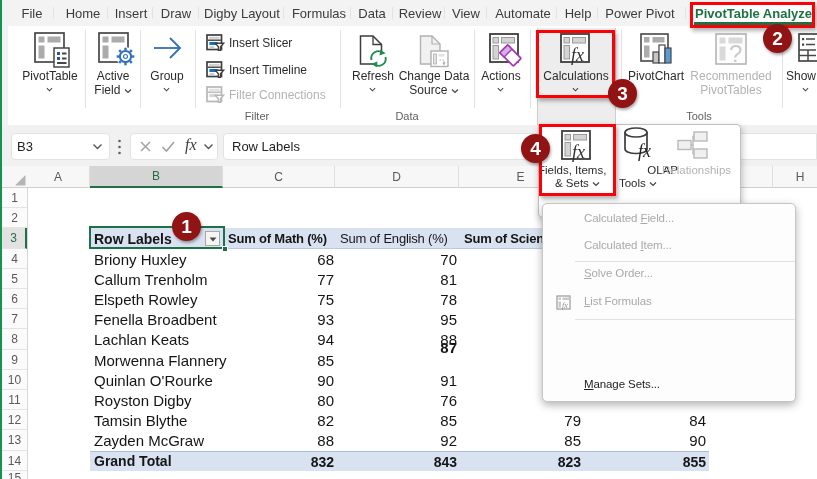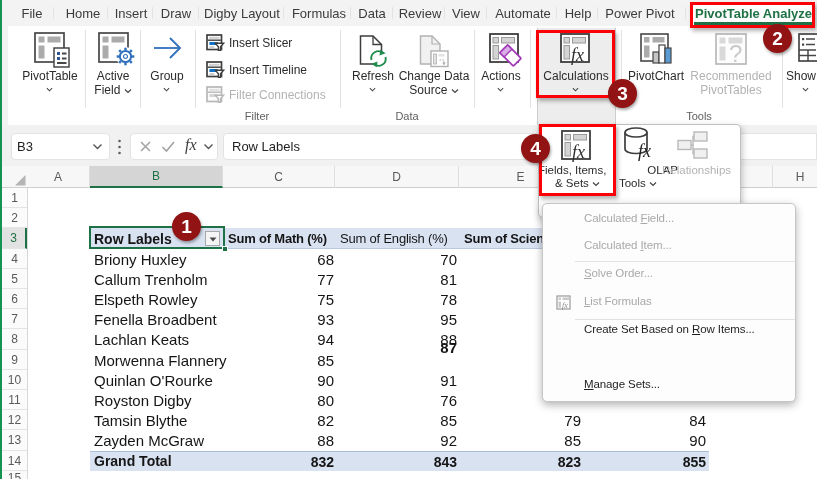--- a/index.html
+++ b/index.html
@@ -417,21 +417,20 @@
  <div class="mi mig" style="top:63px;"><u>S</u>olve Order...</div>
  <div class="mi mig" style="top:91px;"><u>L</u>ist Formulas</div>
  <svg class="abs" style="left:13px;top:91px;" width="16" height="16" viewBox="0 0 16 16">
   <rect x="1" y="1" width="13" height="13" fill="#fff" stroke="#9a9a9a" stroke-width="1.2"></rect>
   <rect x="2.5" y="2.5" width="2.5" height="2.5" fill="#c9c9c9"></rect>
   <rect x="6.5" y="2.5" width="7" height="2.5" fill="#c9c9c9"></rect>
   <rect x="2.5" y="6.5" width="2.5" height="6" fill="#c9c9c9"></rect>
   <text x="6" y="12.5" font-family="Liberation Serif, serif" font-style="italic" font-size="8" fill="#888">fx</text>
  </svg>
  <div class="msep" style="top:115px;"></div>
- <div class="mi" style="top:119px;">Create Set Based on <u>R</u>ow Items...</div>
  <div class="mi" style="top:174px;"><u>M</u>anage Sets...</div>
 </div>
 </div>
 
 <div id="annotations">
 <div class="redbox" style="left:690px;top:2px;width:125px;height:26px;"></div>
 <div class="badge" style="left:763px;top:24px;">2</div>
 <div class="redbox" style="left:536px;top:30px;width:79px;height:68px;"></div>
 <div class="badge" style="left:608px;top:79px;">3</div>
 <div class="redbox" style="left:539px;top:124px;width:77px;height:72px;"></div>

